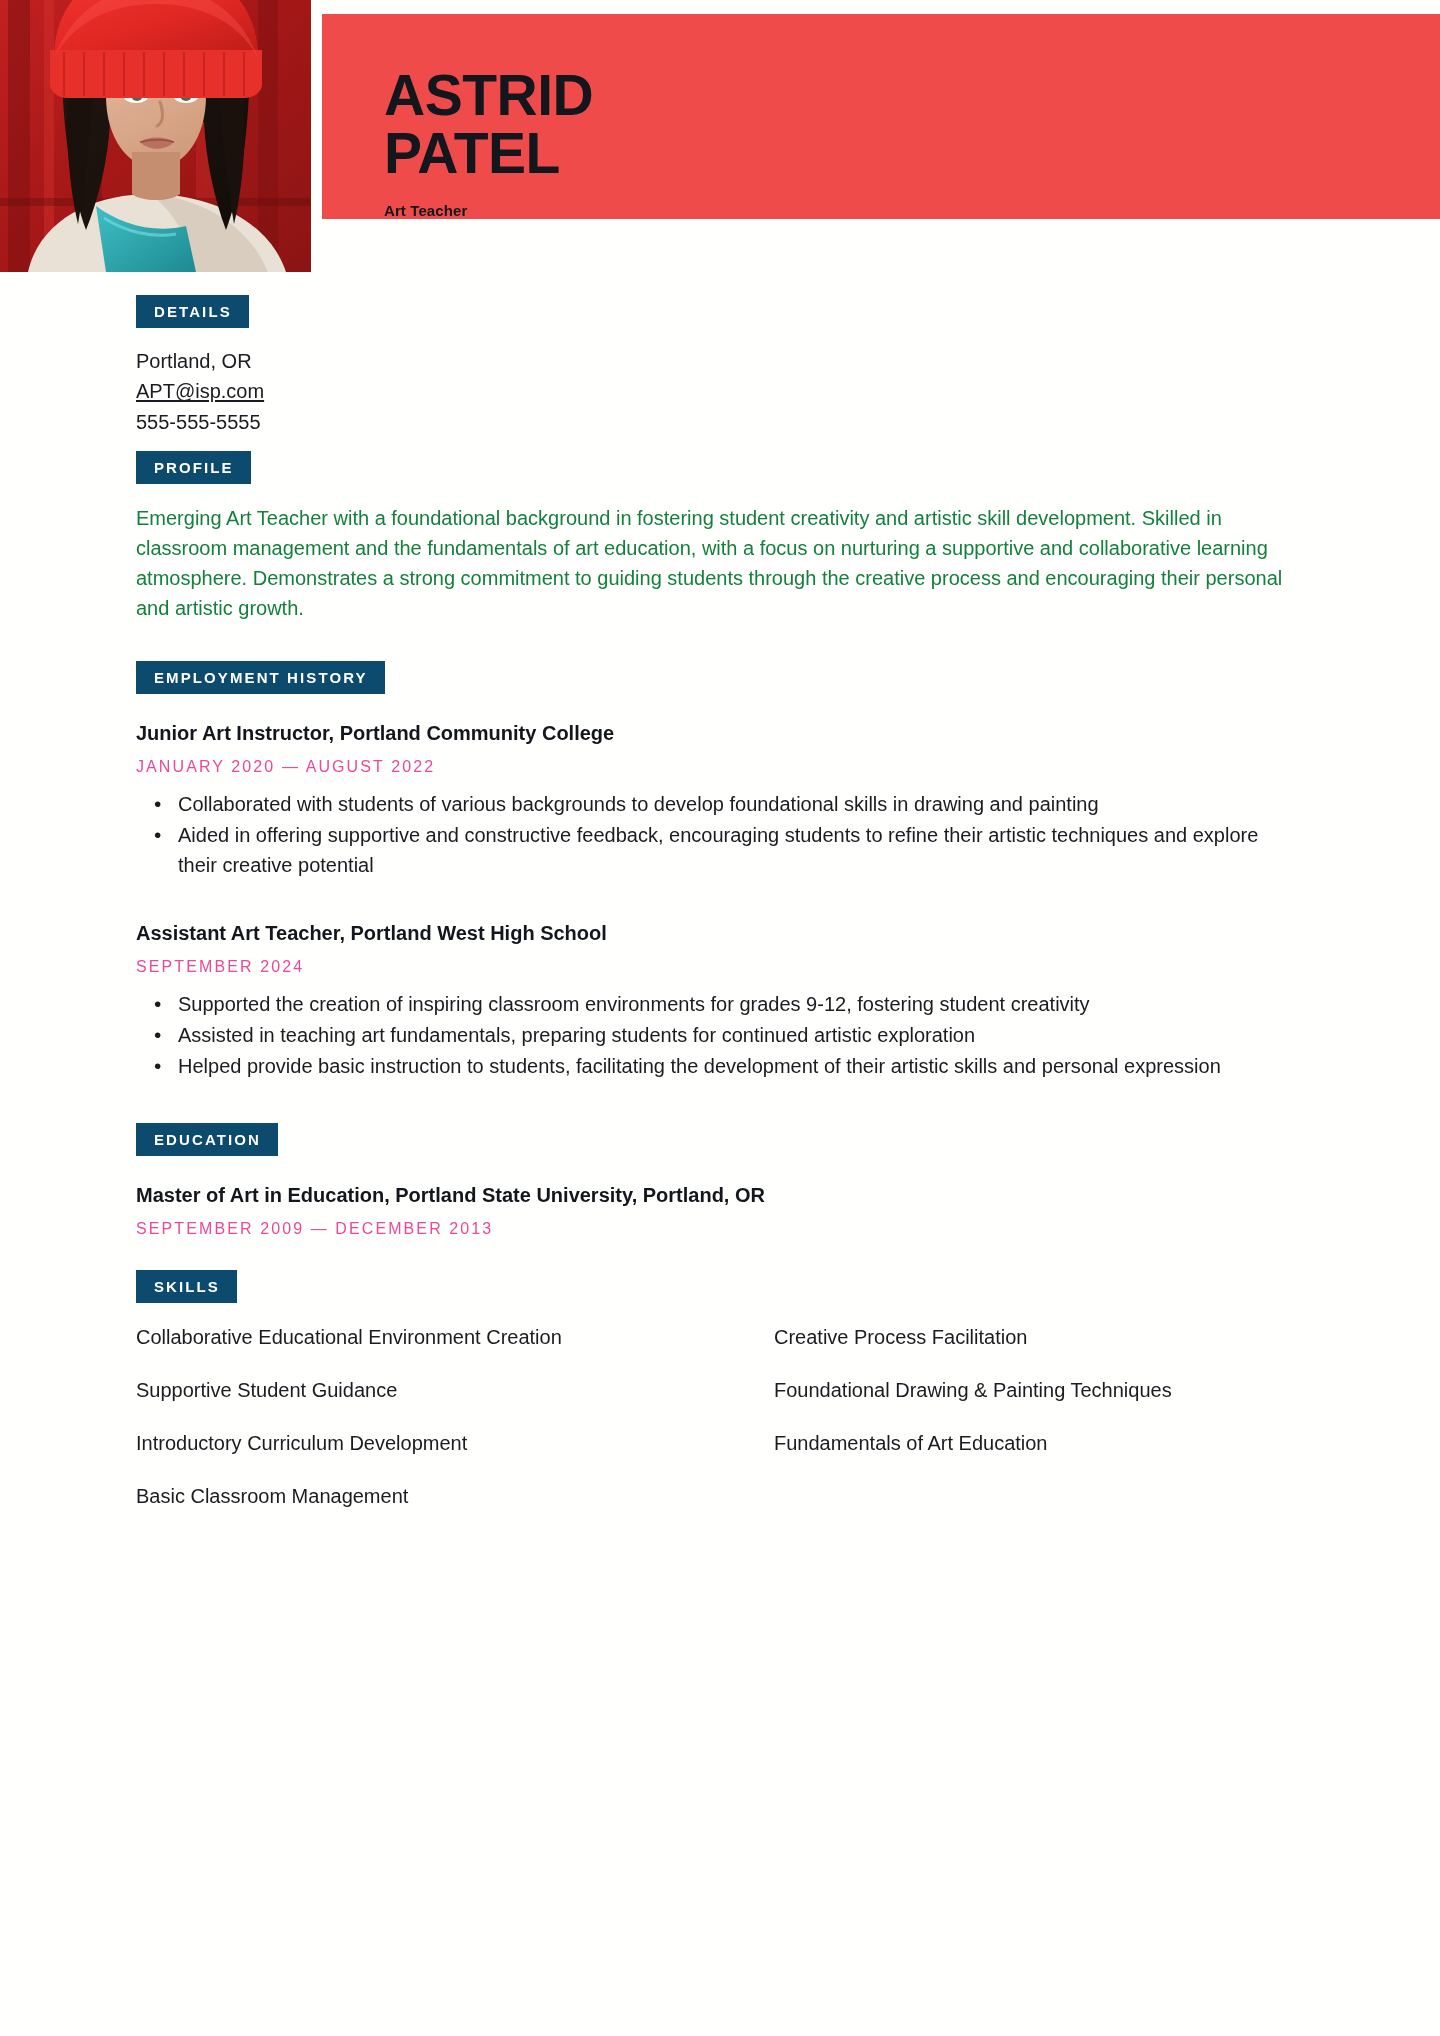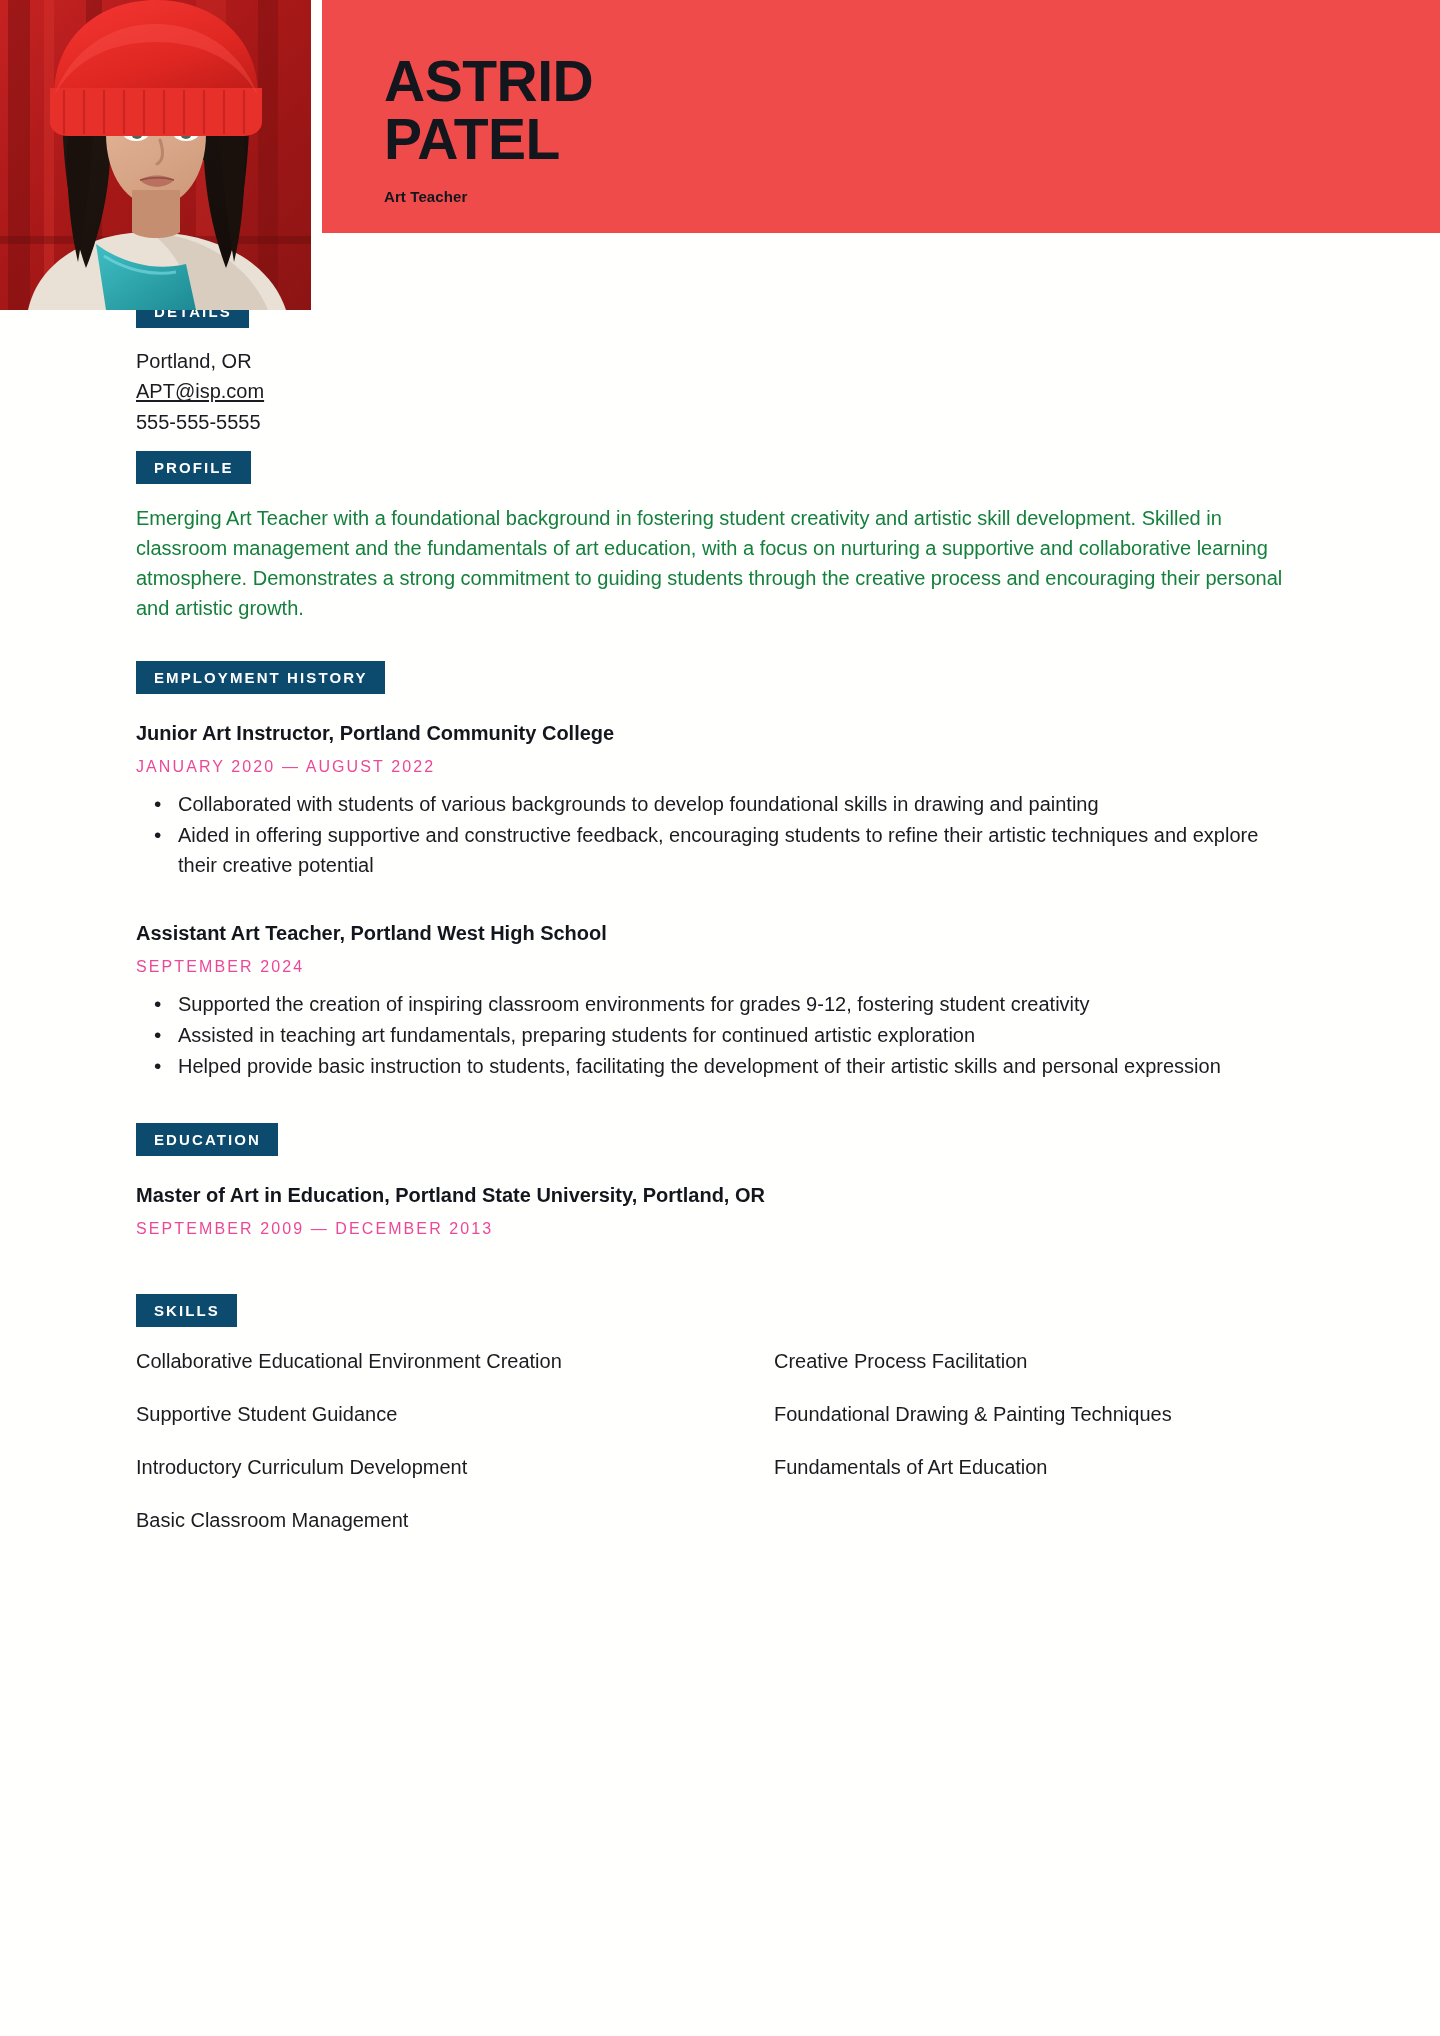--- a/index.html
+++ b/index.html
@@ -22,20 +22,21 @@
     background: #fffffd;
     overflow: hidden;
   }
 
   
   .header {
     position: relative;
     display: flex;
     height: 233px;
     width: 100%;
+    align-items: center;
   }
 
   .photo-wrap {
     width: 311px;
     height: 310px;
     flex: 0 0 311px;
     position: relative;
     overflow: hidden;
     background: #b01c1c;
   }
@@ -150,21 +151,21 @@
     font-size: 21px;
     color: #1b1b21;
   }
 
   .entry.spaced { margin-top: 40px; }
 
   .edu-badge-wrap { margin-top: 42px; }
   .edu-entry { margin-top: 26px; }
   .edu-entry.second { margin-top: 36px; }
 
-  .skills-badge-wrap { margin-top: 56px; }
+  .skills-badge-wrap { margin-top: 32px; }
 
   .skills-grid {
     margin-top: 22px;
     display: grid;
     grid-template-columns: 638px 1fr;
     row-gap: 0;
   }
   .skill-item {
     font-size: 20px;
     line-height: 1.2;

